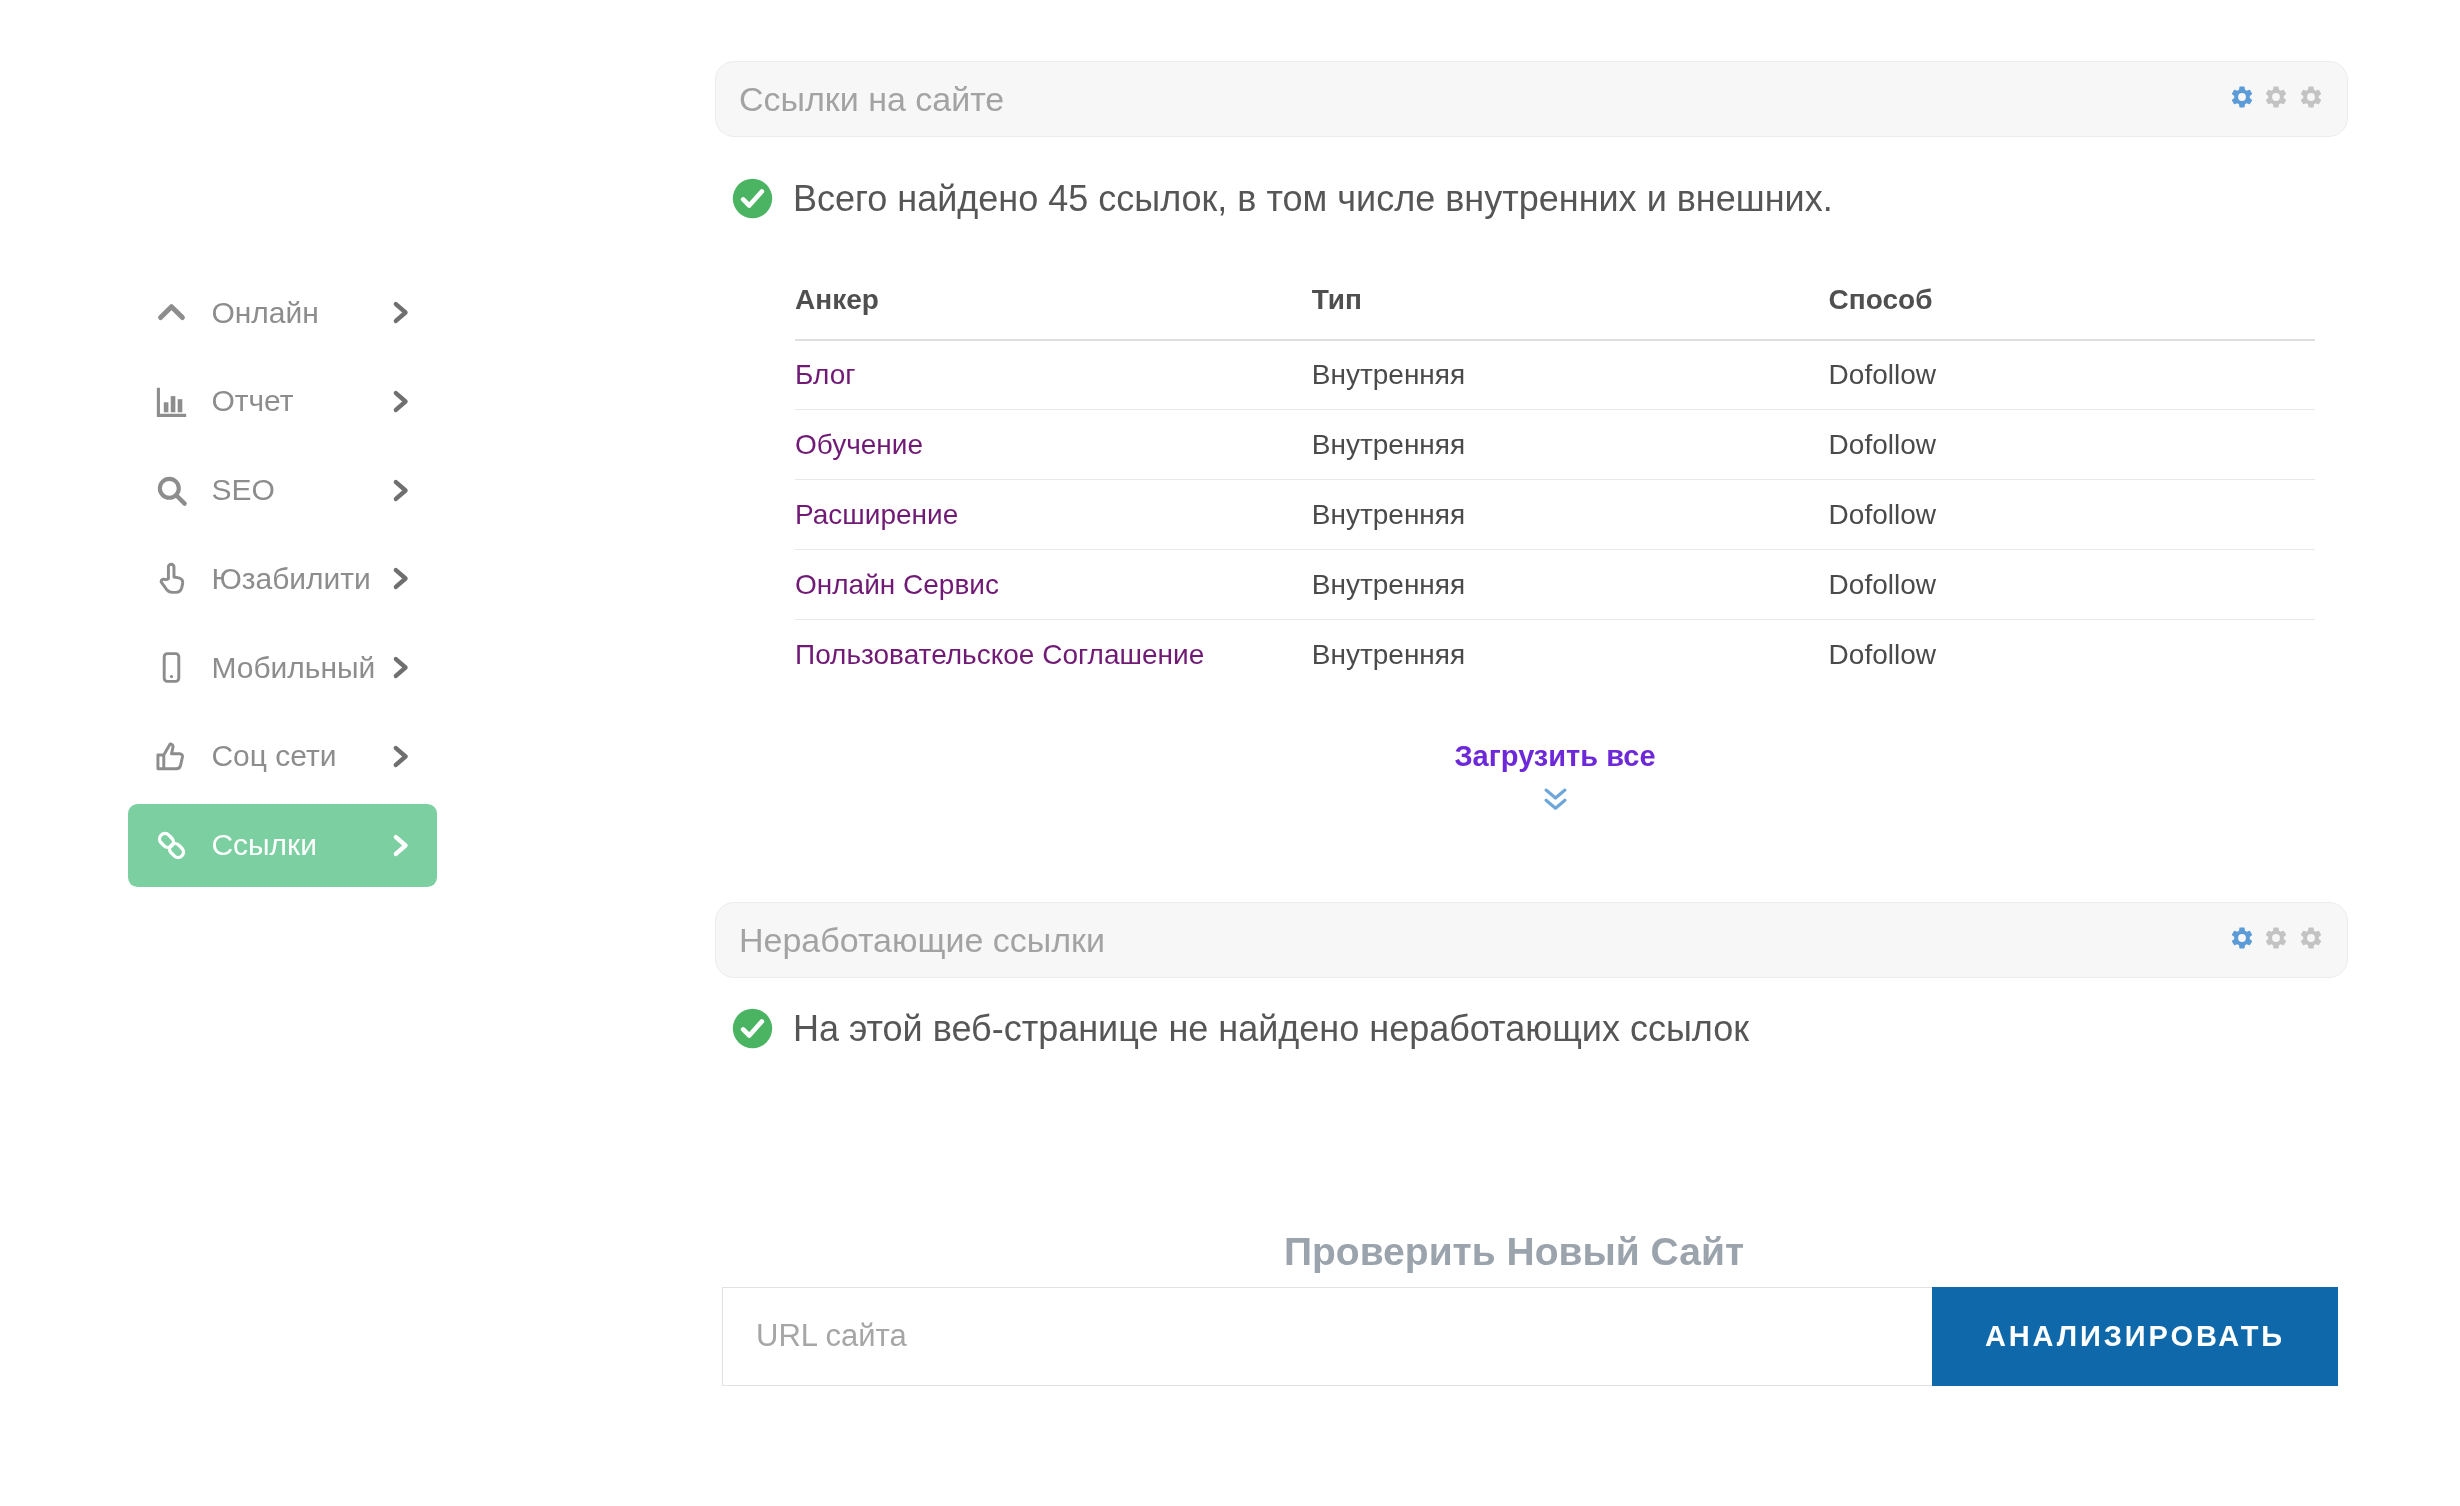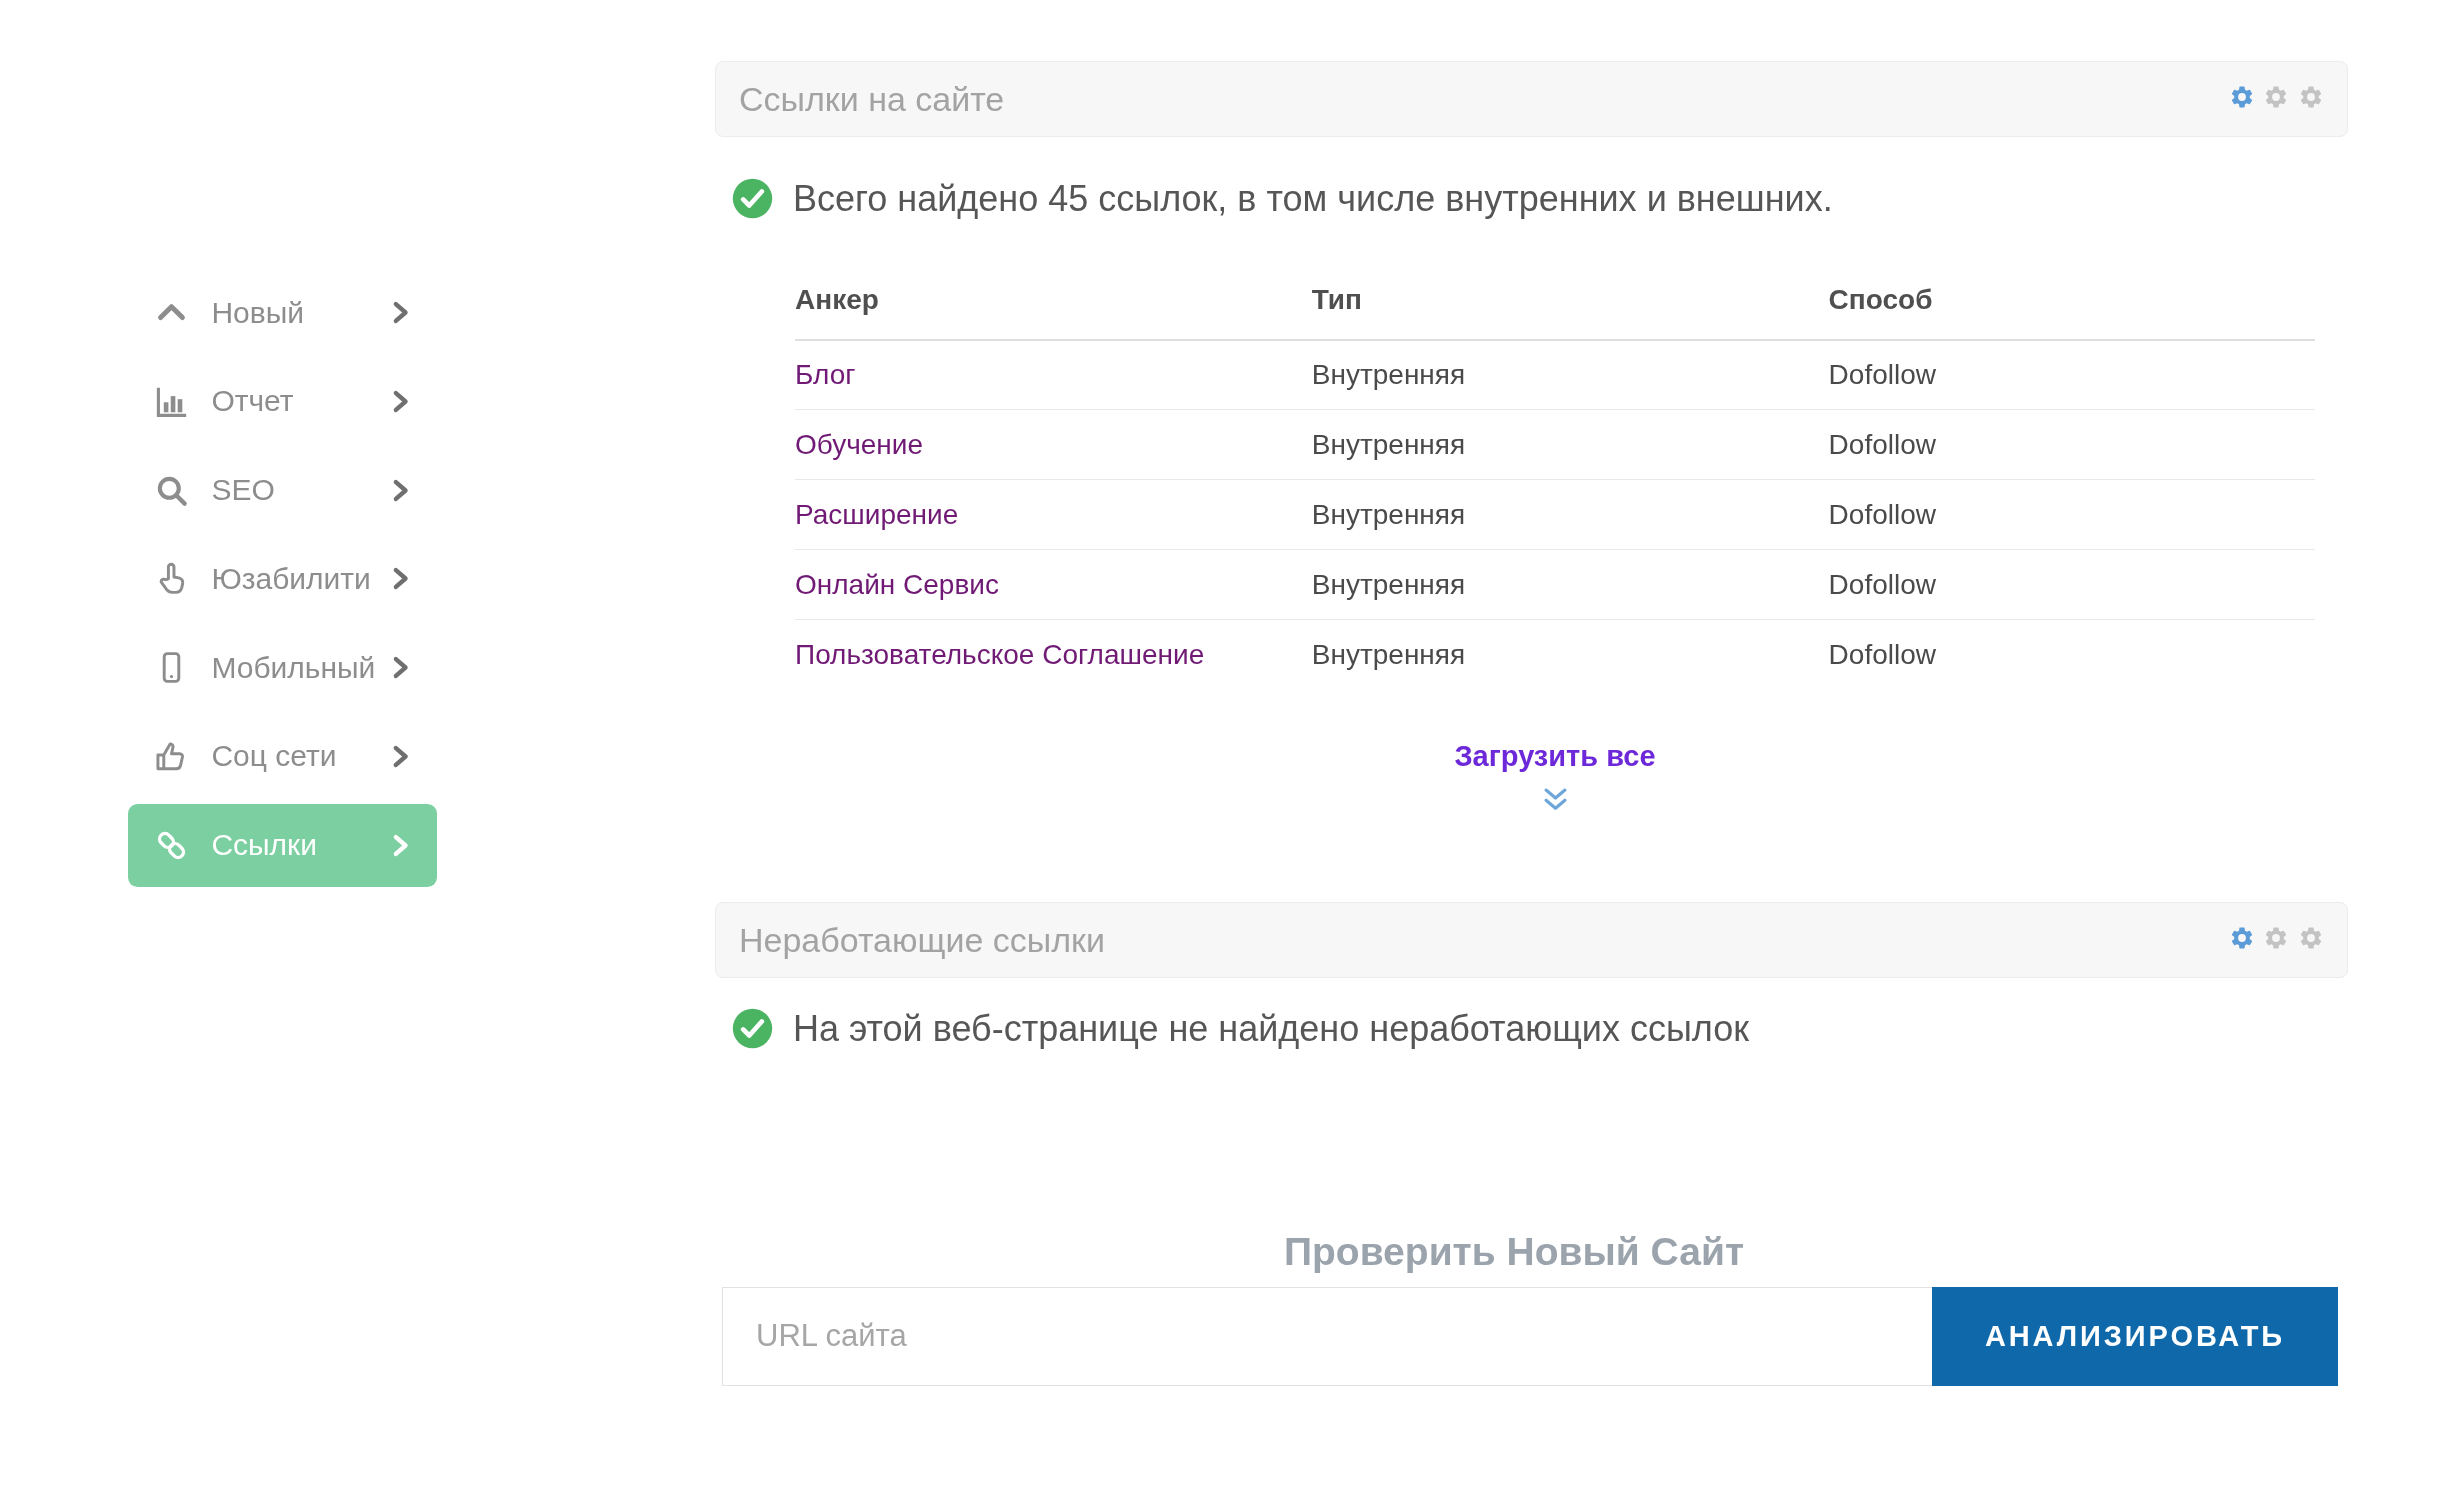--- a/index.html
+++ b/index.html
@@ -14,21 +14,21 @@
   .side-item .lbl { font-size:30px; margin-left:19.4px; white-space:nowrap; }
   .side-item .chev { margin-left:auto; display:flex; color:#6f6f6f; }
   .side-item.active { background:#7ccfa0; color:#ffffff; }
   .side-item.active .chev { color:#ffffff; }
   .side-item svg { display:block; }
 
   
   .main { position:absolute; left:715px; top:61px; width:1633px; height:1445px; }
 
   .panel-head { position:absolute; left:0; width:100%; height:76px; background:#f7f7f7;
-    border:1.9px solid #ececec; border-radius:8px; display:flex; align-items:center; padding:0 23px; }
+    border:1.9px solid #ececec; border-radius:19px; display:flex; align-items:center; padding:0 23px; }
   .panel-head .ttl { font-size:34px; color:#a3a3a3; }
   .gears { margin-left:auto; display:flex; gap:8.7px; align-items:center; }
   .gear-blue { color:#5b9bd8; } .gear-gray { color:#c3c3c3; }
   #panel1 { top:0; } #panel2 { top:841px; }
 
   .status { position:absolute; left:15.5px; display:flex; align-items:center; gap:19.4px; }
   #status1 { top:116px; } #status2 { top:946px; }
   .status .txt { font-size:36px; color:#565656; }
 
   .table-wrap { position:absolute; left:80px; width:1520px; top:209px; }
@@ -58,21 +58,21 @@
 <body>
 
 <nav class="sidebar">
 
   <div class="side-item">
     <span class="icn">
       <svg width="35" height="35" viewBox="0 0 24 24">
           <path d="M4.5 15.5 L12 8 L19.5 15.5" fill="none" stroke="currentColor" stroke-width="3.4" stroke-linecap="round" stroke-linejoin="round"></path>
         </svg>
     </span>
-    <span class="lbl">Новый</span>
+    <span class="lbl">Онлайн</span>
     <span class="chev">
       <svg width="29" height="29" viewBox="0 0 24 24">
           <path d="M9 5 l8 7 -8 7" fill="none" stroke="currentColor" stroke-width="3.6" stroke-linecap="round" stroke-linejoin="round"></path>
         </svg>
     </span>
   </div>
 
   <div class="side-item">
     <span class="icn">
       <svg width="37" height="37" viewBox="0 0 24 24">

